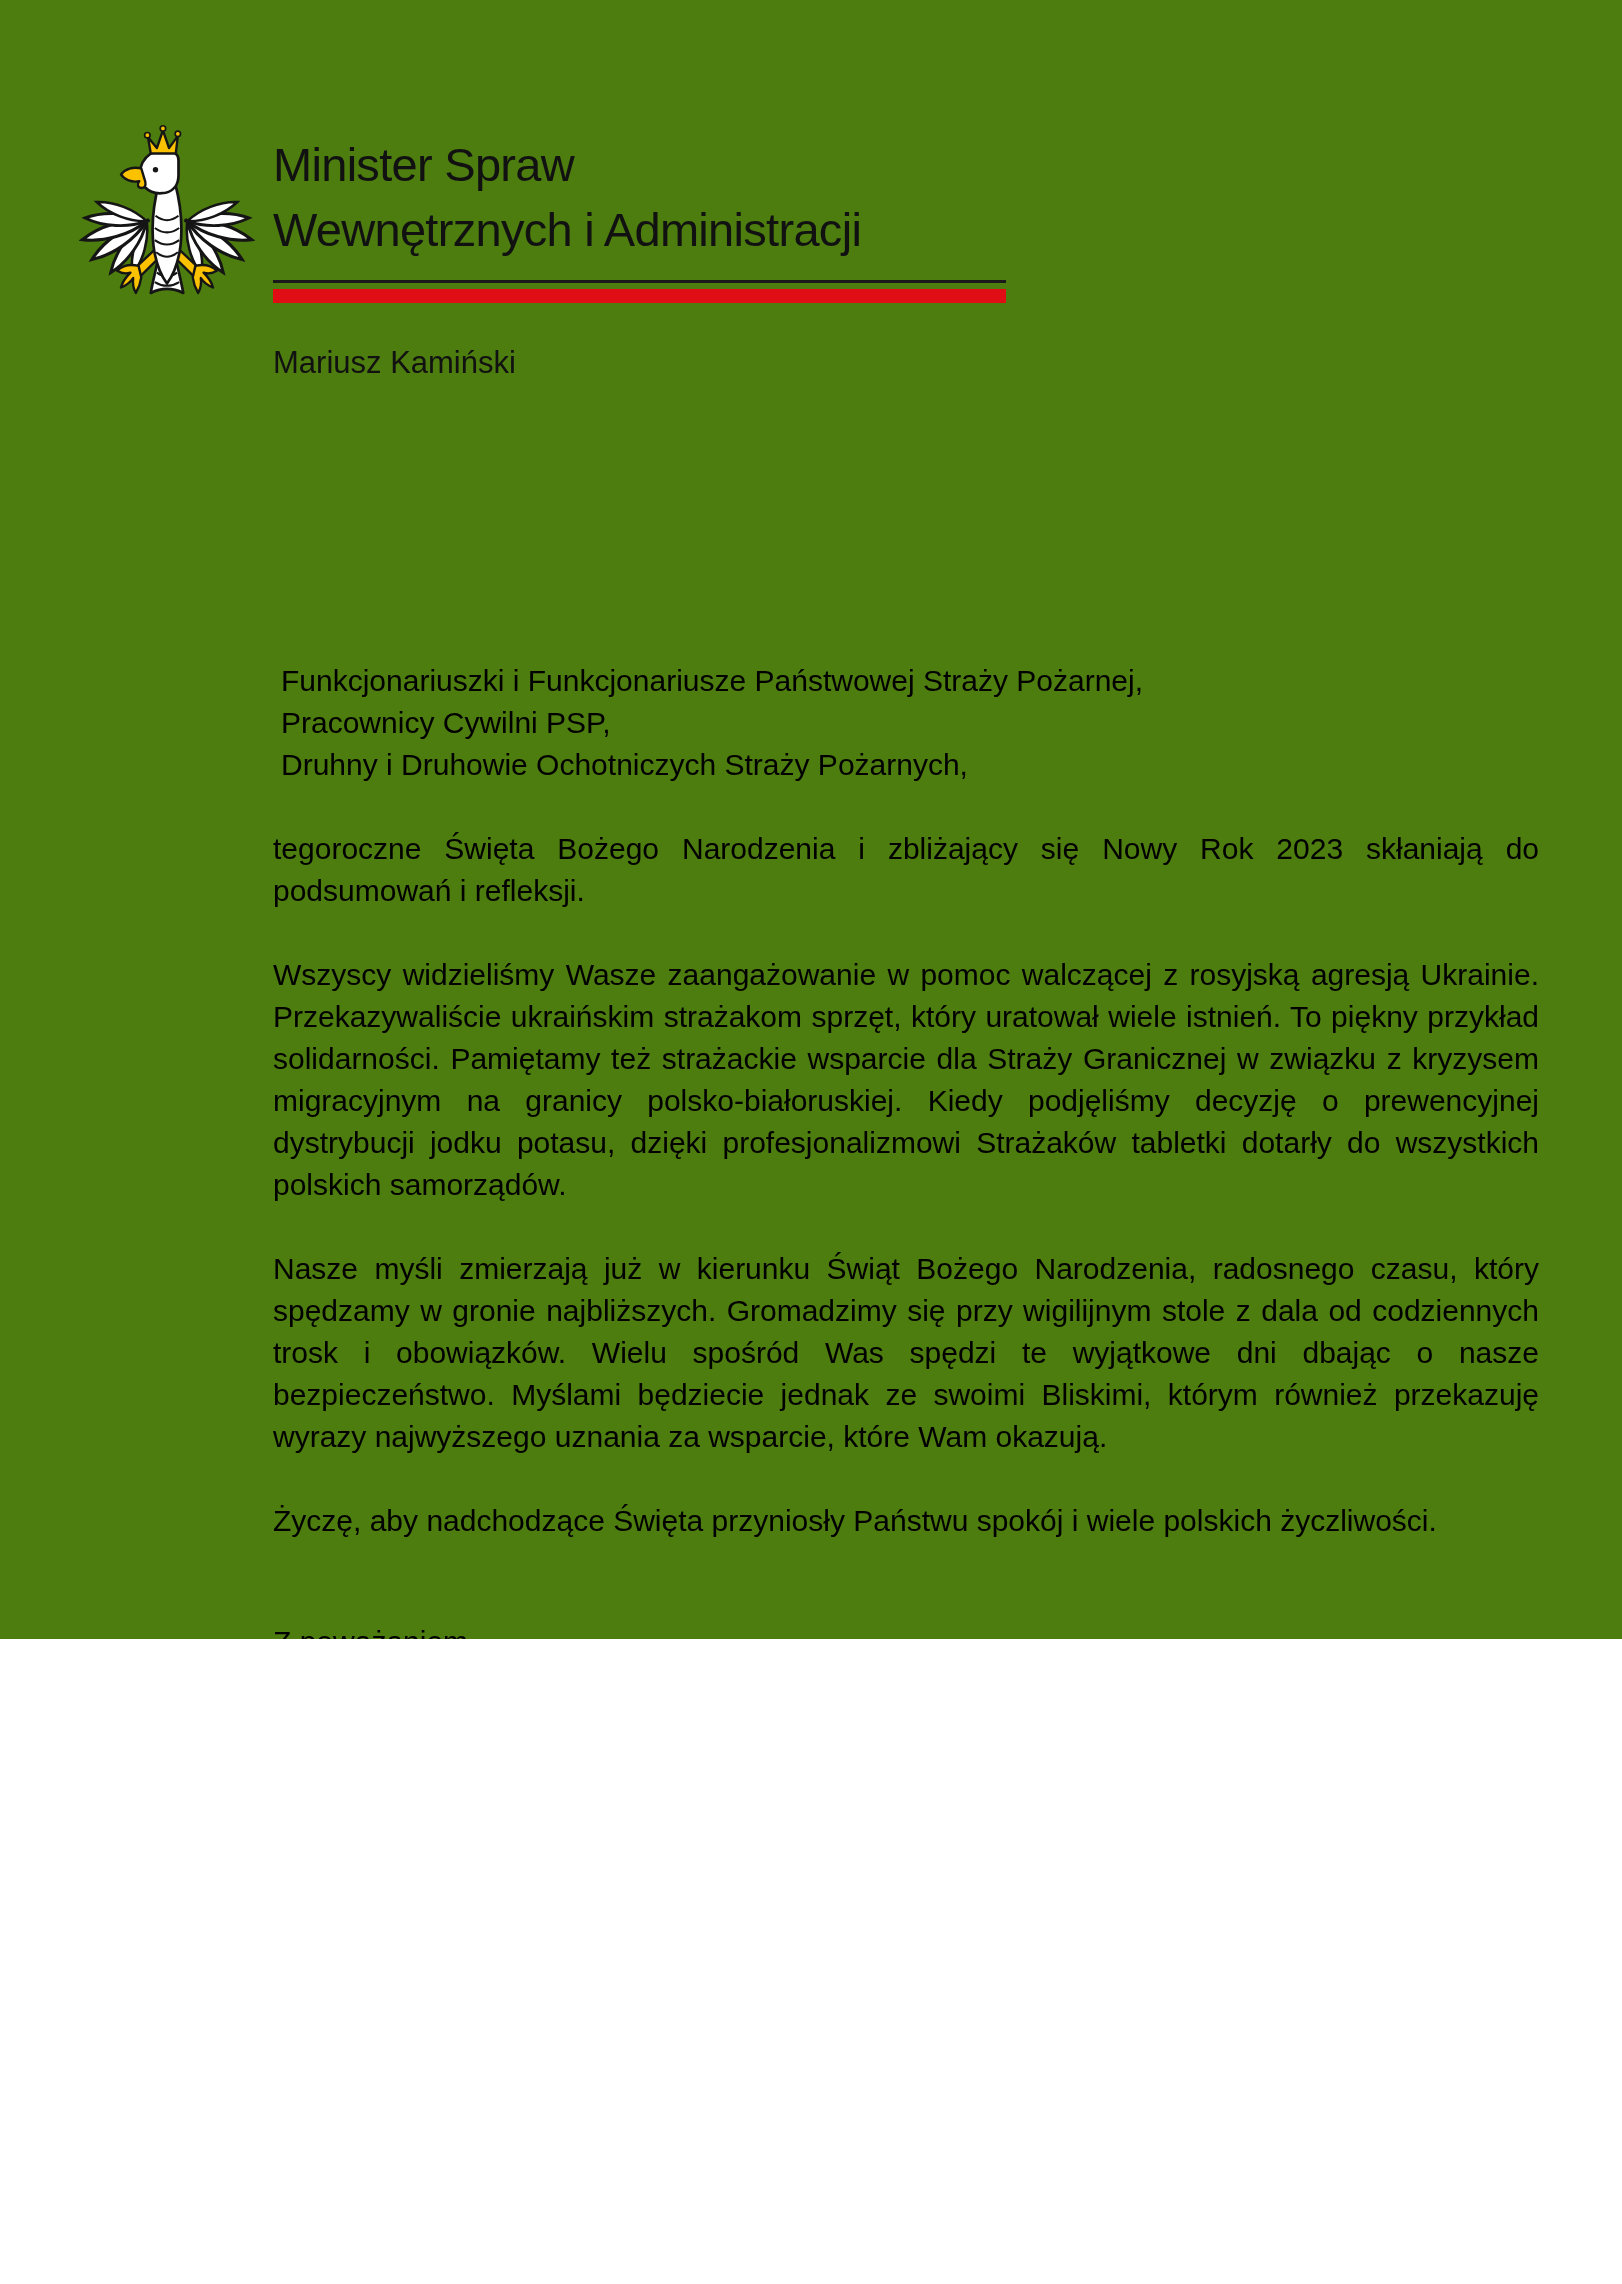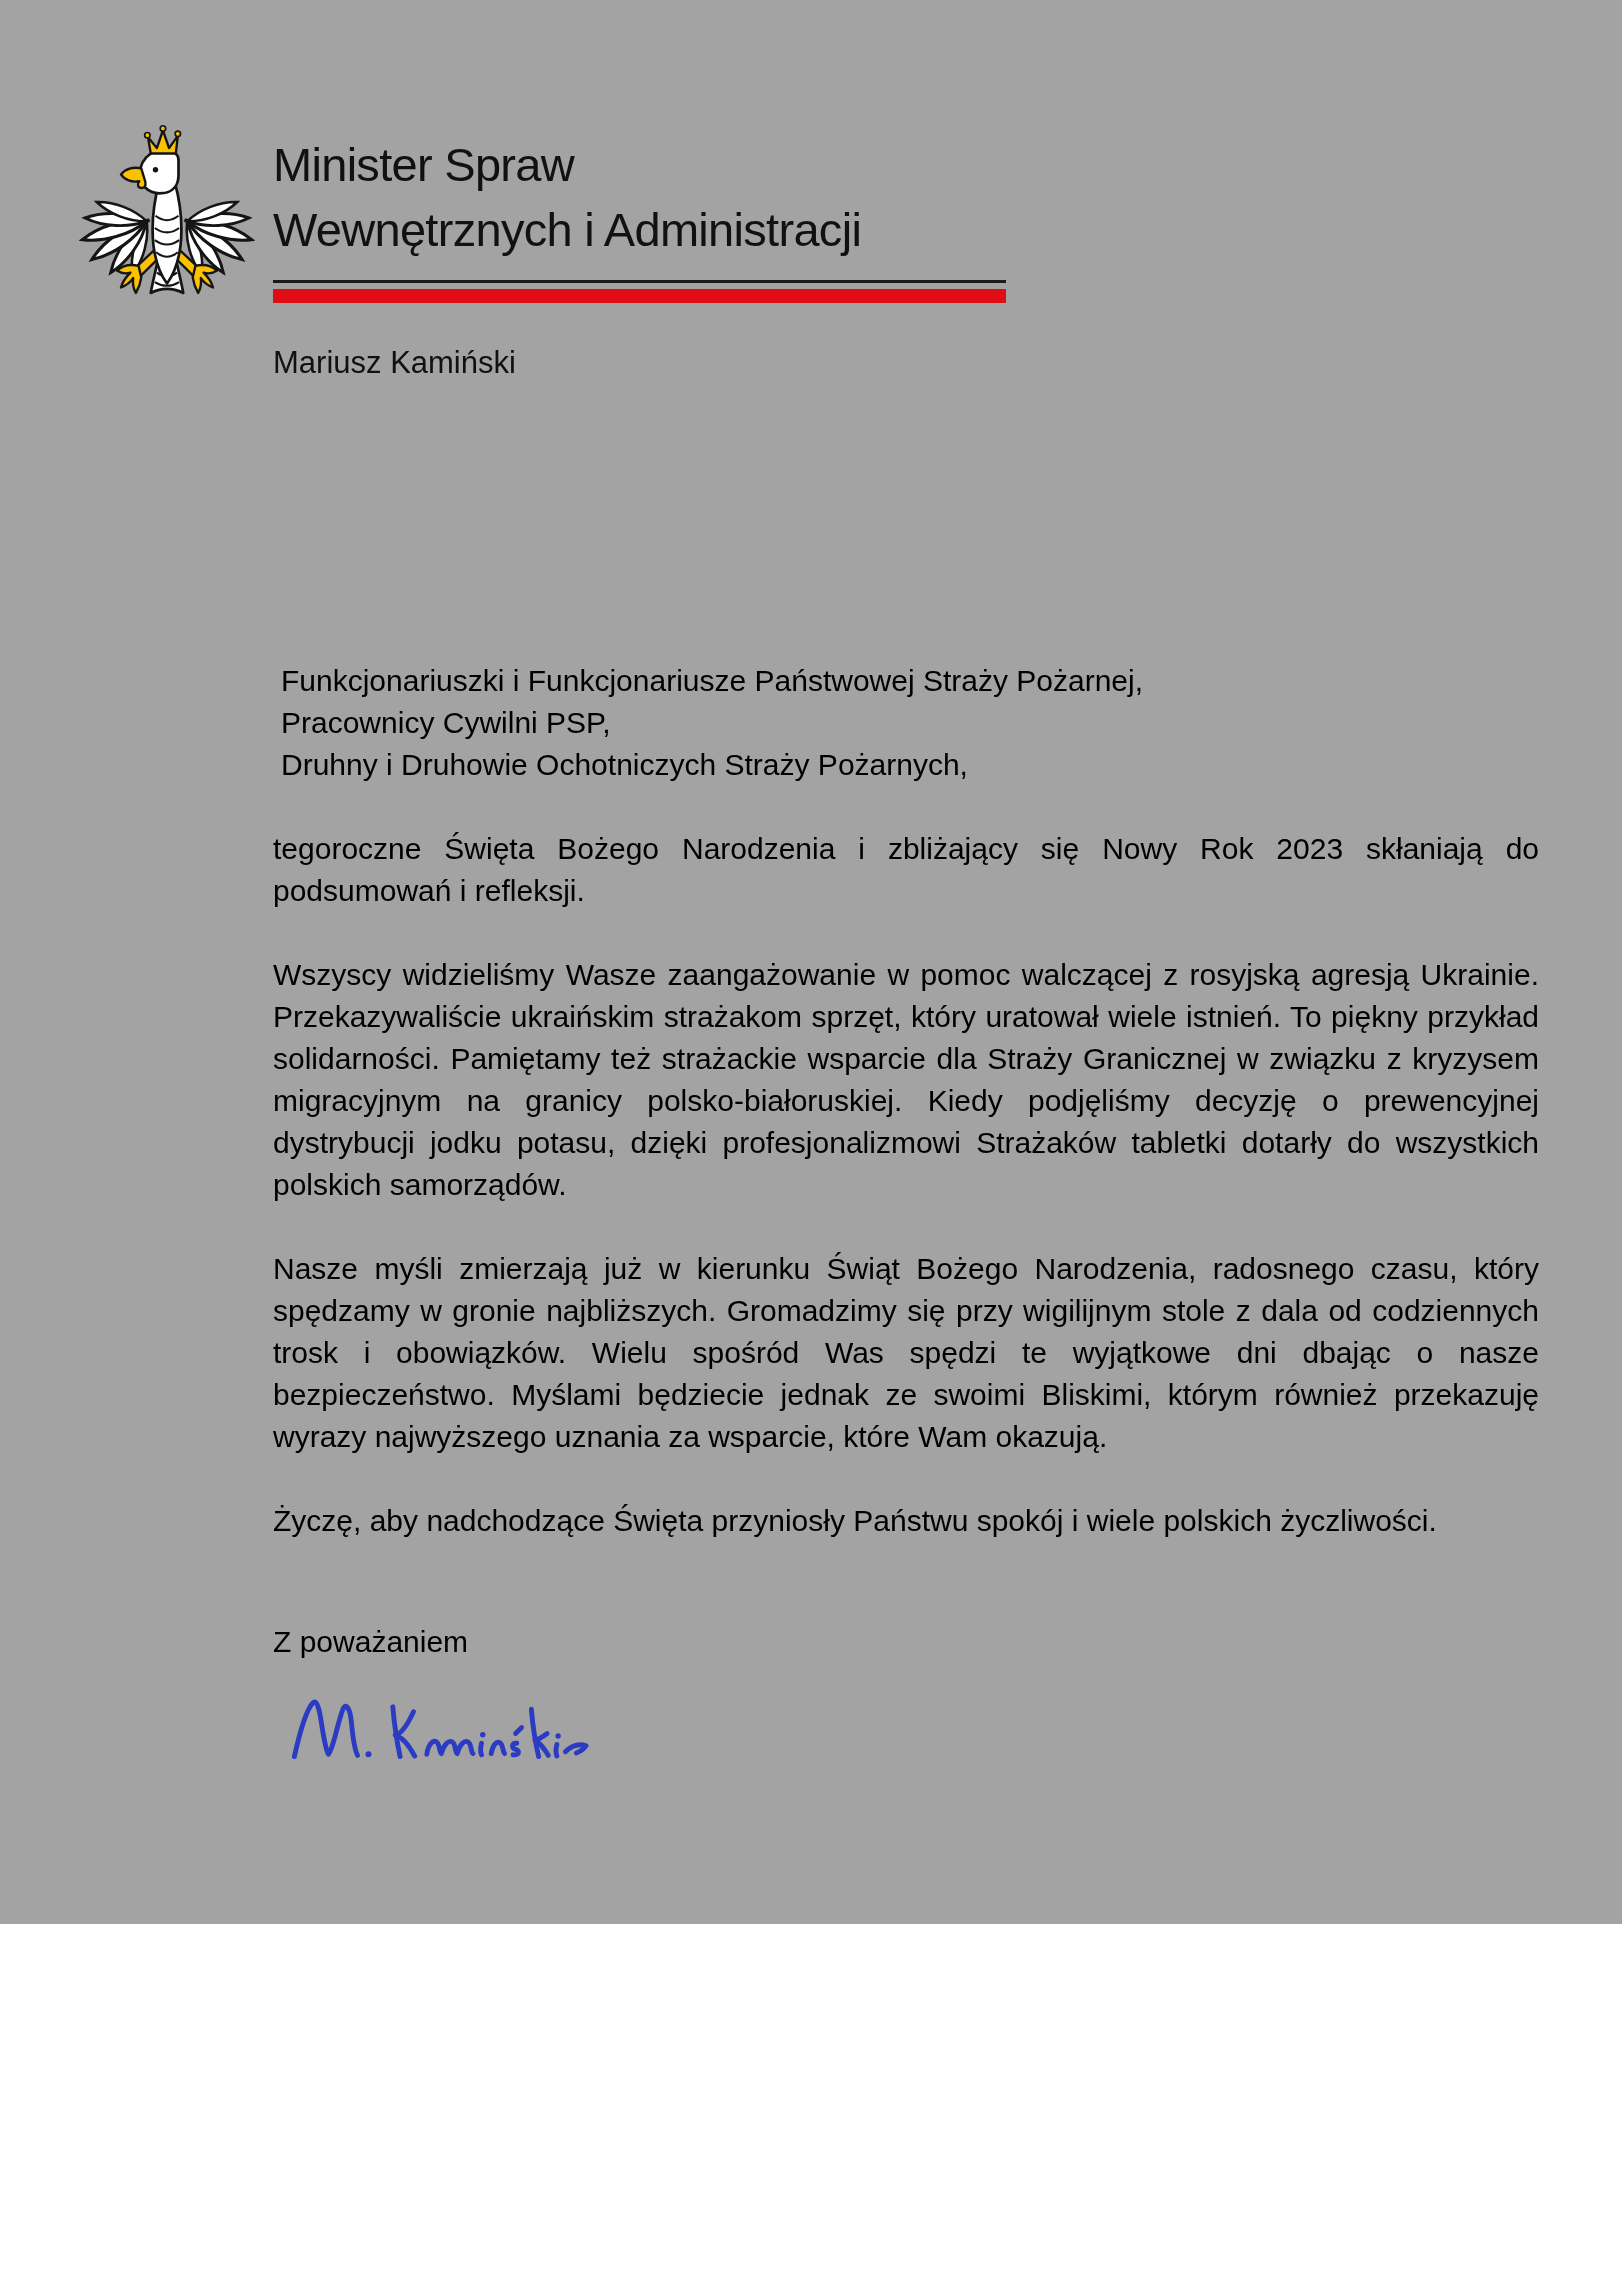--- a/index.html
+++ b/index.html
@@ -1,20 +1,20 @@
 <!DOCTYPE html>
 <html lang="pl" style="font-size:10.7px"><head>
 <meta charset="utf-8">
 <style>
   html, body { margin: 0; padding: 0; background: #ffffff; }
   .page {
     position: relative;
     width: 1622px;
-    height: 1924px;
-    background: #a3a3a3;
+    height: 1639px;
+    background: #4d7c0f;
     font-family: "Liberation Sans", sans-serif;
     color: #000000;
     overflow: hidden;
   }
 
   
   .emblem {
     position: absolute;
     left: 79px;
     top: 121px;

